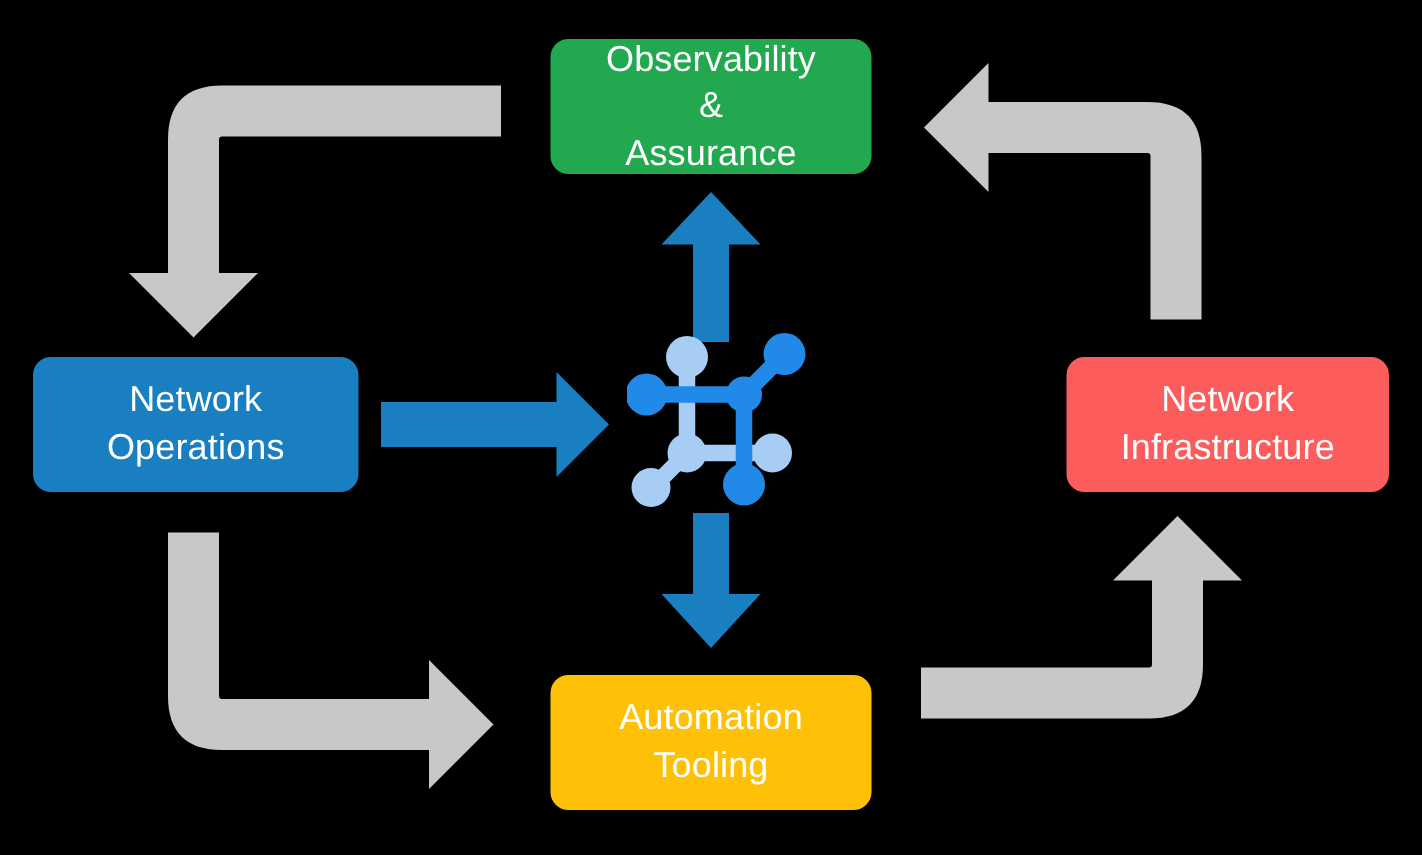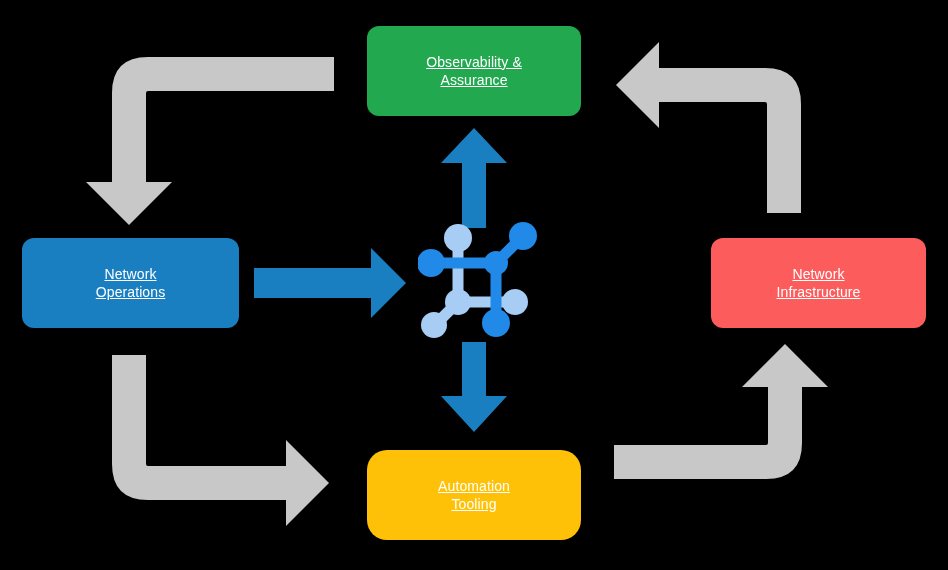--- a/index.html
+++ b/index.html
@@ -18,28 +18,27 @@
     overflow: hidden;
   }
   .node-box {
     position: absolute;
     border-radius: 12px;
     display: flex;
     align-items: center;
     justify-content: center;
     text-align: center;
     color: #ffffff;
-    font-size: 14px;
+    font-size: 24px;
     line-height: 1.32;
     font-weight: 400;
     letter-spacing: 0.1px;
     box-sizing: border-box;
     padding: 4px 26px;
     white-space: pre-line;
-    text-decoration: underline;
   }
   #box-observability {
     left: 367px;
     top: 26px;
     width: 214px;
     height: 90px;
   }
   #box-network-operations {
     left: 22px;
     top: 238px;
@@ -130,16 +129,16 @@
 
   <div class="node-box" id="box-observability" style="background: rgb(34, 168, 79);">Observability &amp;
 Assurance</div>
 
   <div class="node-box" id="box-network-operations" style="background: rgb(26, 127, 193);">Network
 Operations</div>
 
   <div class="node-box" id="box-network-infrastructure" style="background: rgb(252, 92, 92);">Network
 Infrastructure</div>
 
-  <div class="node-box" id="box-automation-tooling" style="background: rgb(255, 193, 7); border-radius: 20px;">Automation
+  <div class="node-box" id="box-automation-tooling" style="background: rgb(255, 193, 7);">Automation
 Tooling</div>
 
 </div>
 
 </body></html>

